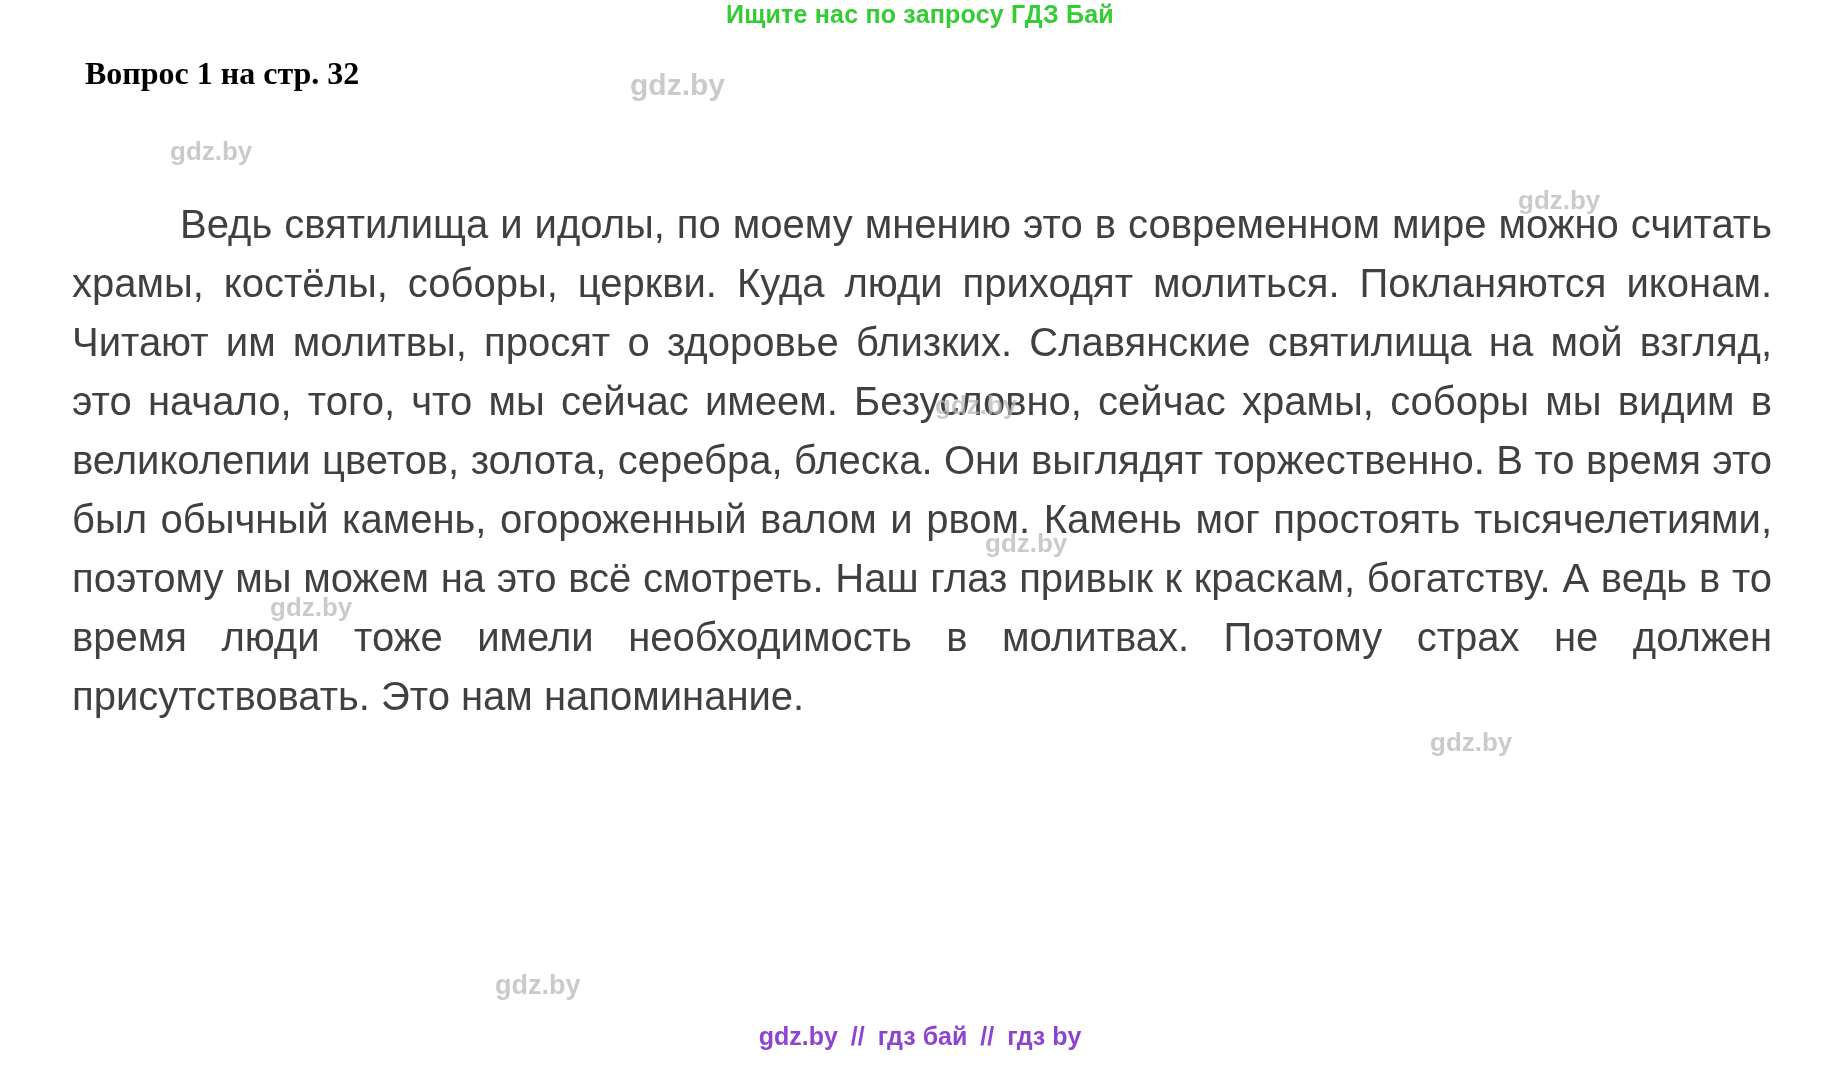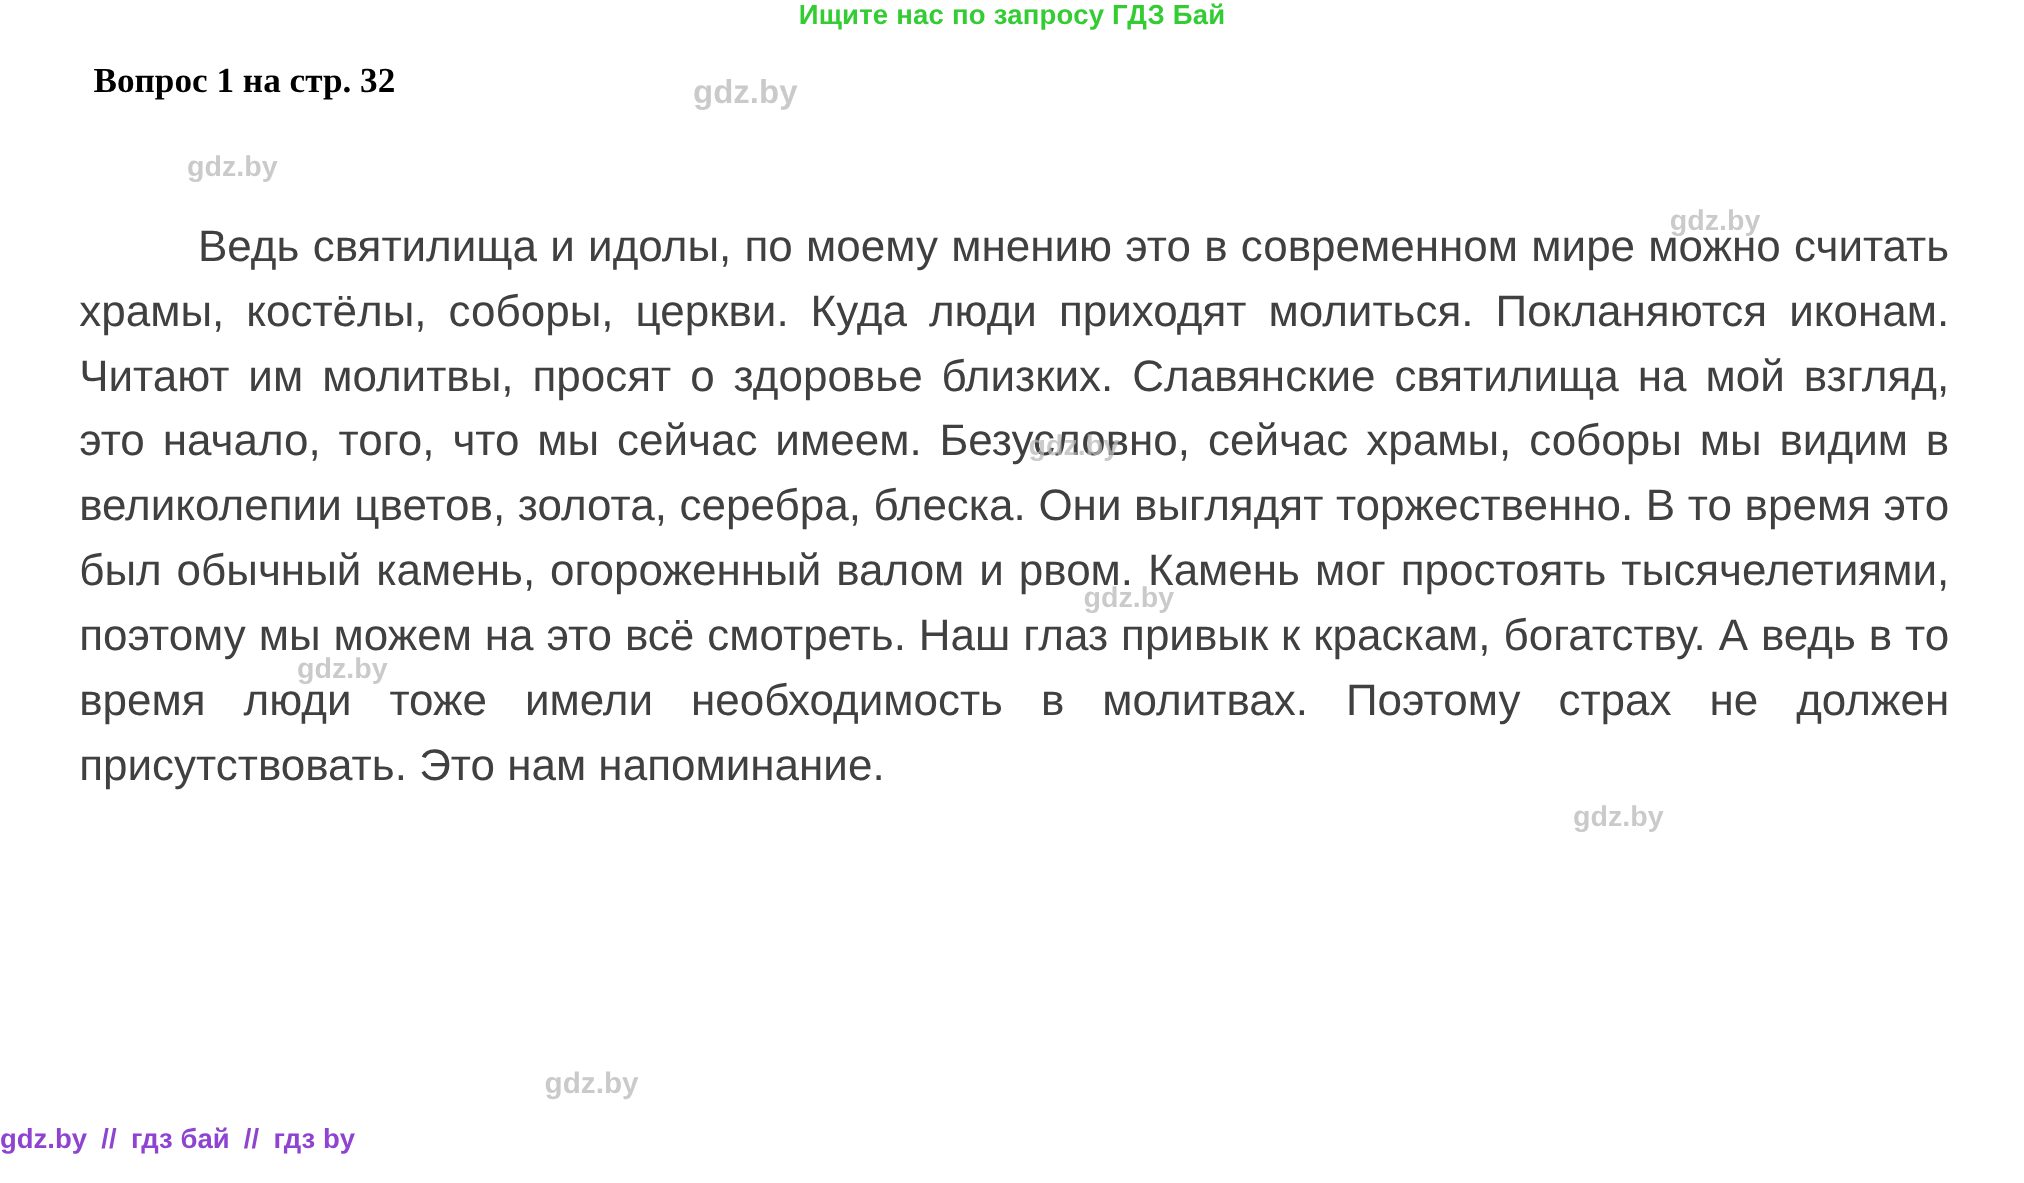--- a/index.html
+++ b/index.html
@@ -61,21 +61,21 @@
     text-indent: 108px;
     text-justify: inter-word;
   }
 
   
   .footer {
     position: absolute;
     top: 1022px;
     left: 0;
     width: 1840px;
-    text-align: left;
+    text-align: center;
     font-family: "Liberation Sans", sans-serif;
     font-weight: bold;
     font-size: 25px;
     color: #8e44d0;
   }
   .footer .sep {
     color: #8e44d0;
     font-weight: bold;
     padding: 0 6px;
   }

